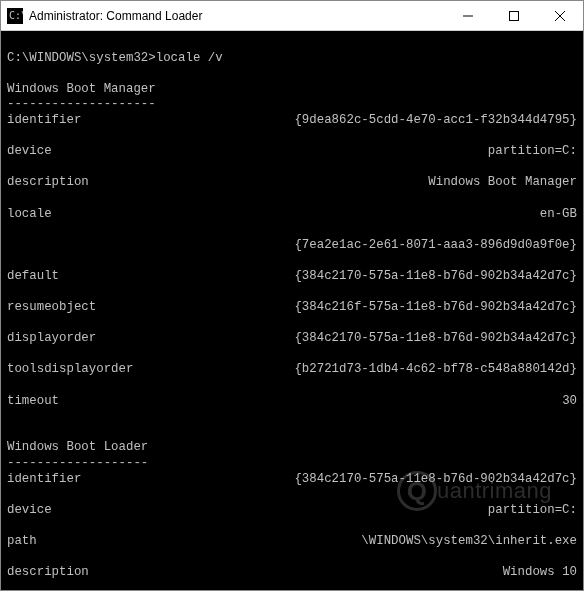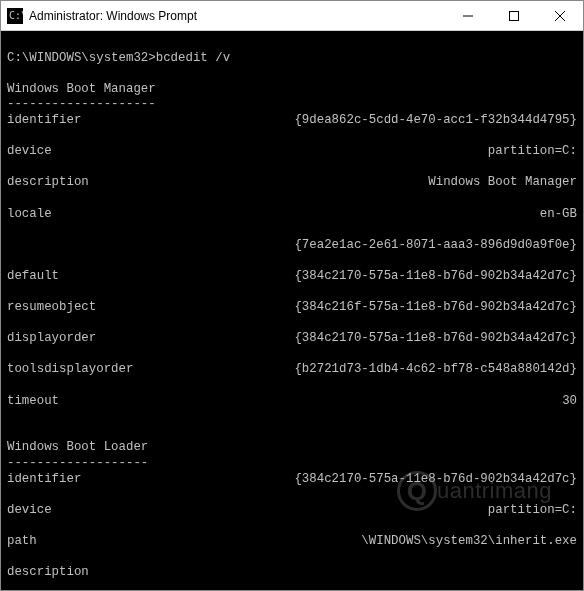--- a/index.html
+++ b/index.html
@@ -131,21 +131,21 @@
 <body>
 
 <div class="window">
   <div class="titlebar">
     <span class="titlebar-icon">
       <svg viewBox="0 0 16 16">
         <rect x="0" y="0" width="16" height="16" fill="#000"></rect>
         <text x="2" y="11" fill="#c0c0c0" font-size="10" font-family="monospace">C:\</text>
       </svg>
     </span>
-    <span class="titlebar-text">Administrator: Windows Prompt</span>
+    <span class="titlebar-text">Administrator: Command Loader</span>
     <div class="win-controls">
       <div class="win-btn">
         <svg viewBox="0 0 10 10">
             <line x1="0" y1="5" x2="10" y2="5" stroke="#000" stroke-width="1"></line>
           </svg>
       </div>
       <div class="win-btn">
         <svg viewBox="0 0 10 10">
             <rect x="0.5" y="0.5" width="9" height="9" fill="none" stroke="#000" stroke-width="1"></rect>
           </svg>
@@ -153,41 +153,41 @@
       <div class="win-btn">
         <svg viewBox="0 0 10 10">
             <line x1="0" y1="0" x2="10" y2="10" stroke="#000" stroke-width="1"></line>
             <line x1="10" y1="0" x2="0" y2="10" stroke="#000" stroke-width="1"></line>
           </svg>
       </div>
     </div>
   </div>
 
   <div class="terminal">
-<span class="prompt-line"><span>C:\WINDOWS\system32&gt;</span><span>bcdedit /v</span></span>
+<span class="prompt-line"><span>C:\WINDOWS\system32&gt;</span><span>locale /v</span></span>
 
 <span class="section-title">Windows Boot Manager</span>
 <span class="dashes">--------------------</span>
 <div class="row"><span class="col-key">identifier</span><span class="col-val">{9dea862c-5cdd-4e70-acc1-f32b344d4795}</span></div>
 <div class="row"><span class="col-key">device</span><span class="col-val">partition=C:</span></div>
 <div class="row"><span class="col-key">description</span><span class="col-val">Windows Boot Manager</span></div>
 <div class="row"><span class="col-key">locale</span><span class="col-val">en-GB</span></div>
 <div class="row"><span class="col-val">{7ea2e1ac-2e61-8071-aaa3-896d9d0a9f0e}</span></div>
 <div class="row"><span class="col-key">default</span><span class="col-val">{384c2170-575a-11e8-b76d-902b34a42d7c}</span></div>
 <div class="row"><span class="col-key">resumeobject</span><span class="col-val">{384c216f-575a-11e8-b76d-902b34a42d7c}</span></div>
 <div class="row"><span class="col-key">displayorder</span><span class="col-val">{384c2170-575a-11e8-b76d-902b34a42d7c}</span></div>
 <div class="row"><span class="col-key">toolsdisplayorder</span><span class="col-val">{b2721d73-1db4-4c62-bf78-c548a880142d}</span></div>
 <div class="row"><span class="col-key">timeout</span><span class="col-val">30</span></div>
 
 <span class="section-title">Windows Boot Loader</span>
 <span class="dashes">-------------------</span>
 <div class="row"><span class="col-key">identifier</span><span class="col-val">{384c2170-575a-11e8-b76d-902b34a42d7c}</span></div>
 <div class="row"><span class="col-key">device</span><span class="col-val">partition=C:</span></div>
 <div class="row"><span class="col-key">path</span><span class="col-val">\WINDOWS\system32\inherit.exe</span></div>
-<div class="row"><span class="col-key">description</span></div>
+<div class="row"><span class="col-key">description</span><span class="col-val">Windows 10</span></div>
 
 
 
 
 
 
 
 
 
 

